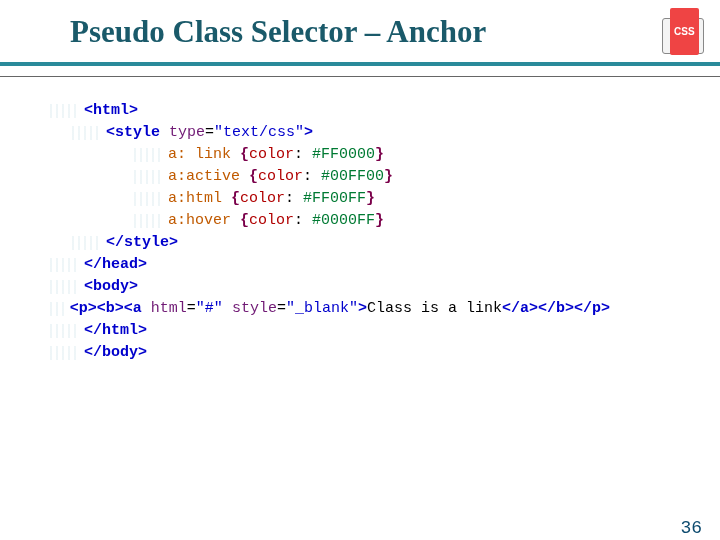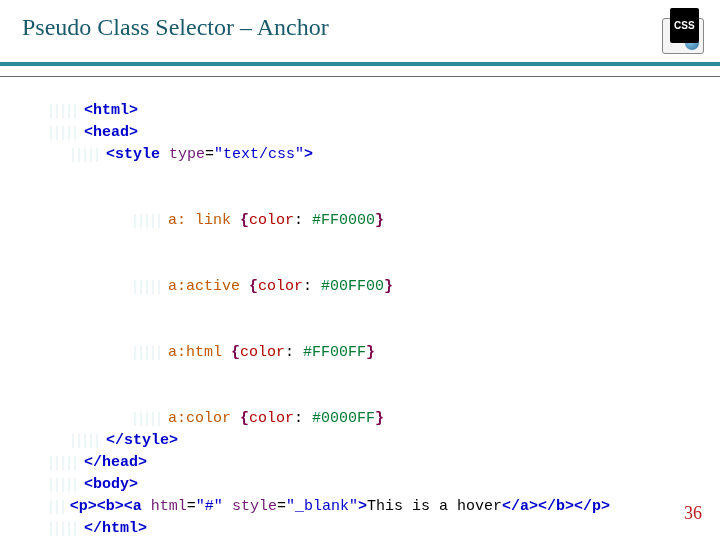--- a/index.html
+++ b/index.html
@@ -12,24 +12,25 @@
     position: relative;
     overflow: hidden;
   }
   .slide {
     width: 720px;
     height: 540px;
     position: relative;
     box-sizing: border-box;
   }
   .title {
-    font-size: 24px;
-    font-weight: normal;
+    font-size: 31px;
+    font-weight: bold;
     color: #1a5a6a;
     padding: 14px 0 0 22px;
+    margin-left: 48px;
   }
   .rule1 {
     position: absolute;
     left: 0;
     top: 62px;
     width: 720px;
     height: 4px;
     background: #2a8a9a;
   }
   .rule2 {
@@ -64,26 +65,26 @@
     bottom: 3px;
     width: 14px;
     height: 14px;
     border-radius: 50%;
     background: radial-gradient(circle at 35% 35%, #8ecbe8, #2a6ea0);
   }
   .logo .css-badge {
     position: absolute;
     left: 14px;
     top: 2px;
-    background: #000000;
+    background: #ef4444;
     color: #fff;
     font-family: Arial, sans-serif;
     font-size: 10px;
     font-weight: bold;
-    padding: 12px 4px;
+    padding: 18px 4px;
     border-radius: 2px;
   }
   .code-area {
     position: absolute;
     left: 50px;
     top: 100px;
     width: 560px;
     font-family: Liberation Mono, monospace;
     font-size: 15px;
     line-height: 22px;
@@ -95,40 +96,40 @@
     margin-right: 4px;
     vertical-align: middle;
     background: repeating-linear-gradient(
       to right,
       #d0e4ea 0 2px,
       transparent 2px 6px
     );
     opacity: 0.35;
   }
   .ind1 { margin-left: 22px; }
-  .ind2 { margin-left: 84px; margin-top: 44px; }
+  .ind2 { margin-left: 84px; }
   .tag    { color: #0000cc; font-weight: bold; }
   .attr   { color: #701a75; }
   .attr-eq{ color: #000; }
   .val    { color: #0000cc; }
   .sel    { color: #c05a00; }
   .brace  { color: #7a004a; font-weight: bold; }
   .prop   { color: #b00000; }
   .colon  { color: #000; }
   .hex    { color: #007a33; }
   .txt    { color: #000; }
   .line { display: flex; align-items: center; }
   .line .content { white-space: pre; }
   .page-num {
     position: absolute;
     right: 18px;
-    bottom: 16px;
-    font-family: Liberation Serif, serif;
+    bottom: 2px;
+    font-family: Liberation Mono, monospace;
     font-size: 18px;
-    color: #b91c1c;
+    color: #0c4a6e;
   }
 </style>
 </head>
 <body>
 
 <div class="slide">
 
   <div class="title">Pseudo Class Selector – Anchor</div>
 
   <div class="logo">
@@ -139,24 +140,20 @@
   <div class="rule1"></div>
   <div class="rule2"></div>
 
   <div class="code-area">
 
     <div class="line">
         <span class="gutter"></span>
         <span class="content"><span class="tag">&lt;html&gt;</span></span>
       </div>
 
-    <div class="line">
-        <span class="gutter"></span>
-        <span class="content"><span class="tag">&lt;head&gt;</span></span>
-      </div>
 
     <div class="line ind1">
         <span class="gutter"></span>
         <span class="content"><span class="tag">&lt;style</span><span class="attr"> type</span><span class="attr-eq">=</span><span class="val">"text/css"</span><span class="tag">&gt;</span></span>
       </div>
 
     <div class="line ind2">
         <span class="gutter"></span>
         <span class="content"><span class="sel">a: link</span> <span class="brace">{</span><span class="prop">color</span><span class="colon">: </span><span class="hex">#FF0000</span><span class="brace">}</span></span>
       </div>
@@ -166,41 +163,41 @@
         <span class="content"><span class="sel">a:active</span> <span class="brace">{</span><span class="prop">color</span><span class="colon">: </span><span class="hex">#00FF00</span><span class="brace">}</span></span>
       </div>
 
     <div class="line ind2">
         <span class="gutter"></span>
         <span class="content"><span class="sel">a:html</span> <span class="brace">{</span><span class="prop">color</span><span class="colon">: </span><span class="hex">#FF00FF</span><span class="brace">}</span></span>
       </div>
 
     <div class="line ind2">
         <span class="gutter"></span>
-        <span class="content"><span class="sel">a:color</span> <span class="brace">{</span><span class="prop">color</span><span class="colon">: </span><span class="hex">#0000FF</span><span class="brace">}</span></span>
+        <span class="content"><span class="sel">a:hover</span> <span class="brace">{</span><span class="prop">color</span><span class="colon">: </span><span class="hex">#0000FF</span><span class="brace">}</span></span>
       </div>
 
     <div class="line ind1">
         <span class="gutter"></span>
         <span class="content"><span class="tag">&lt;/style&gt;</span></span>
       </div>
 
     <div class="line">
         <span class="gutter"></span>
         <span class="content"><span class="tag">&lt;/head&gt;</span></span>
       </div>
 
     <div class="line">
         <span class="gutter"></span>
         <span class="content"><span class="tag">&lt;body&gt;</span></span>
       </div>
 
     <div class="line">
         <span class="gutter"></span>
-        <span class="content"><span class="tag">&lt;p&gt;&lt;b&gt;&lt;a</span><span class="attr"> html</span><span class="attr-eq">=</span><span class="val">"#"</span><span class="attr"> style</span><span class="attr-eq">=</span><span class="val">"_blank"</span><span class="tag">&gt;</span><span class="txt">This is a hover</span><span class="tag">&lt;/a&gt;&lt;/b&gt;&lt;/p&gt;</span></span>
+        <span class="content"><span class="tag">&lt;p&gt;&lt;b&gt;&lt;a</span><span class="attr"> html</span><span class="attr-eq">=</span><span class="val">"#"</span><span class="attr"> style</span><span class="attr-eq">=</span><span class="val">"_blank"</span><span class="tag">&gt;</span><span class="txt">Class is a link</span><span class="tag">&lt;/a&gt;&lt;/b&gt;&lt;/p&gt;</span></span>
       </div>
 
     <div class="line">
         <span class="gutter"></span>
         <span class="content"><span class="tag">&lt;/html&gt;</span></span>
       </div>
 
     <div class="line">
         <span class="gutter"></span>
         <span class="content"><span class="tag">&lt;/body&gt;</span></span>

